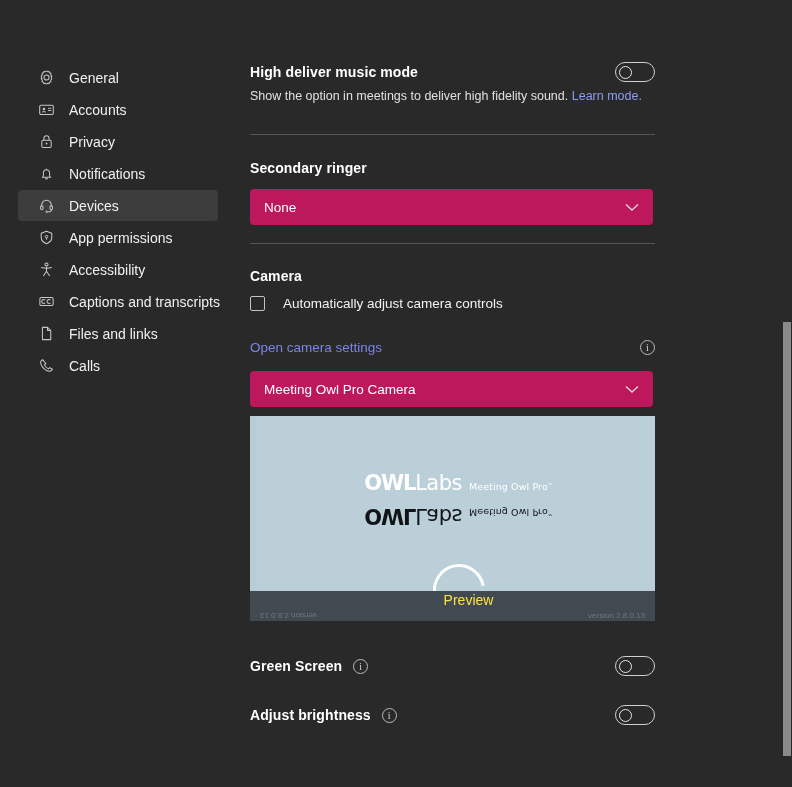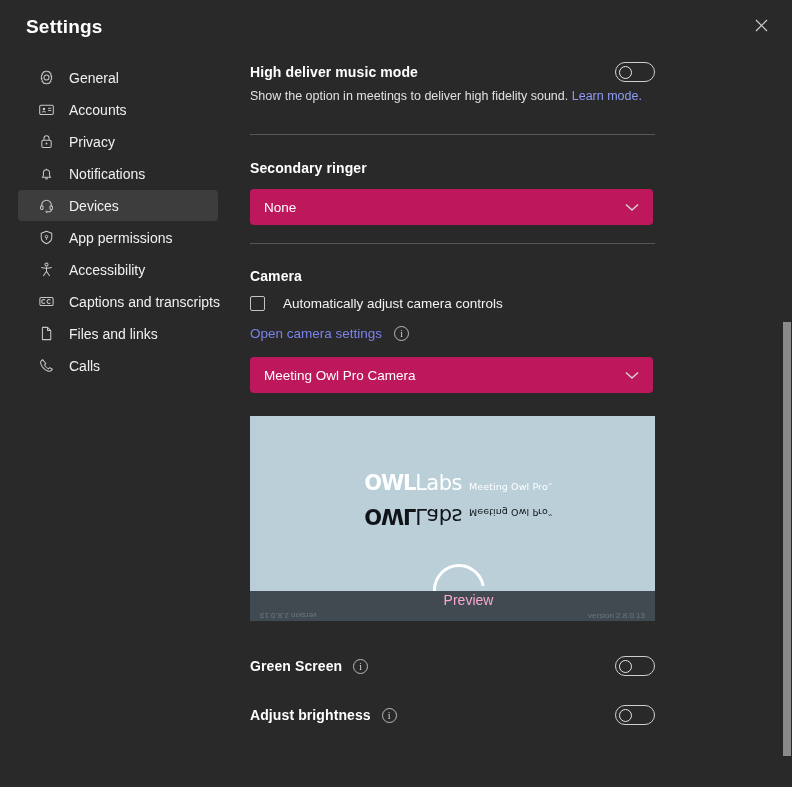--- a/index.html
+++ b/index.html
@@ -161,21 +161,21 @@
     border-left-color: #ffffff;
     border-bottom-color: #ffffff;
     transform: rotate(35deg);
   }
   .preview-bar {
     position: absolute; left: 0; bottom: 0; width: 405px; height: 30px;
     background: #414a50;
   }
   .preview-label {
     position: absolute; left: 0; right: 0; top: 1px;
-    text-align: center; font-size: 14px; color: #f9a8d4; padding-left: 32px;
+    text-align: center; font-size: 14px; color: #fde047; padding-left: 32px;
   }
   .ver-left {
     position: absolute; left: 10px; bottom: 1px;
     font-size: 8px; color: #6d777e; transform: scale(-1,-1);
   }
   .ver-right {
     position: absolute; right: 10px; bottom: 1px;
     font-size: 8px; color: #6d777e;
   }
 
@@ -188,28 +188,20 @@
     position: absolute; right: 1px; top: 322px; width: 8px; height: 434px;
     background: #8a8a8a; border-radius: 0;
     cursor: pointer;
   }
 </style>
 </head>
 <body>
 
 <div id="app">
 
-  <div class="titlebar">
-    <div class="title-text">Settings</div>
-    <div class="close-btn">
-      <svg width="13" height="13" viewBox="0 0 13 13">
-        <path d="M1 1 L12 12 M12 1 L1 12" stroke="#d0d0d0" stroke-width="1.2" fill="none"></path>
-      </svg>
-    </div>
-  </div>
 
   <div class="sidebar">
 
     <div class="nav-item">
       <span class="nav-ico">
         <svg width="17" height="17" viewBox="0 0 20 20">
           <circle cx="10" cy="10" r="3" fill="none" stroke="#c8c8c8" stroke-width="1.2"></circle>
           <path d="M10 2.2 L11.3 3.2 L13 2.9 L13.6 4.5 L15.2 5.1 L14.9 6.8 L16 8.1 L14.9 9.4 M10 17.8 L8.7 16.8 L7 17.1 L6.4 15.5 L4.8 14.9 L5.1 13.2 L4 11.9 L5.1 10.6" fill="none" stroke="#c8c8c8" stroke-width="1.2" stroke-linejoin="round"></path>
           <path d="M16 8.1 L16 11.9 L14.9 13.2 L15.2 14.9 L13.6 15.5 L13 17.1 L11.3 16.8 L10 17.8 M4 11.9 L4 8.1 L5.1 6.8 L4.8 5.1 L6.4 4.5 L7 2.9 L8.7 3.2 L10 2.2" fill="none" stroke="#c8c8c8" stroke-width="1.2" stroke-linejoin="round"></path>
         </svg>
@@ -351,21 +343,21 @@
       <div class="divider" style="position:absolute; left:0; top:243px;"></div>
 
       <div style="position:absolute; left:0; top:268px; width:405px;">
         <div class="sec-title">Camera</div>
 
         <div class="cbrow" style="margin-top:12px;">
           <span class="checkbox"></span>
           <span class="cblabel">Automatically adjust camera controls</span>
         </div>
 
-        <div style="margin-top:15px; display:flex; align-items:center;">
+        <div style="margin-top:29px; display:flex; align-items:center;justify-content:space-between;">
           <span class="link-strong" style="font-size:13.5px;">Open camera settings</span>
           <span class="info-ico" style="margin-left:12px;">i</span>
         </div>
 
         <div class="dropdown" style="margin-top:16px;">
           <span class="dd-text">Meeting Owl Pro Camera</span>
           <span class="chev">
             <svg width="14" height="9" viewBox="0 0 14 9">
                 <path d="M1 1.5 L7 7 L13 1.5" fill="none" stroke="#d5d5d5" stroke-width="1.4"></path>
               </svg>

